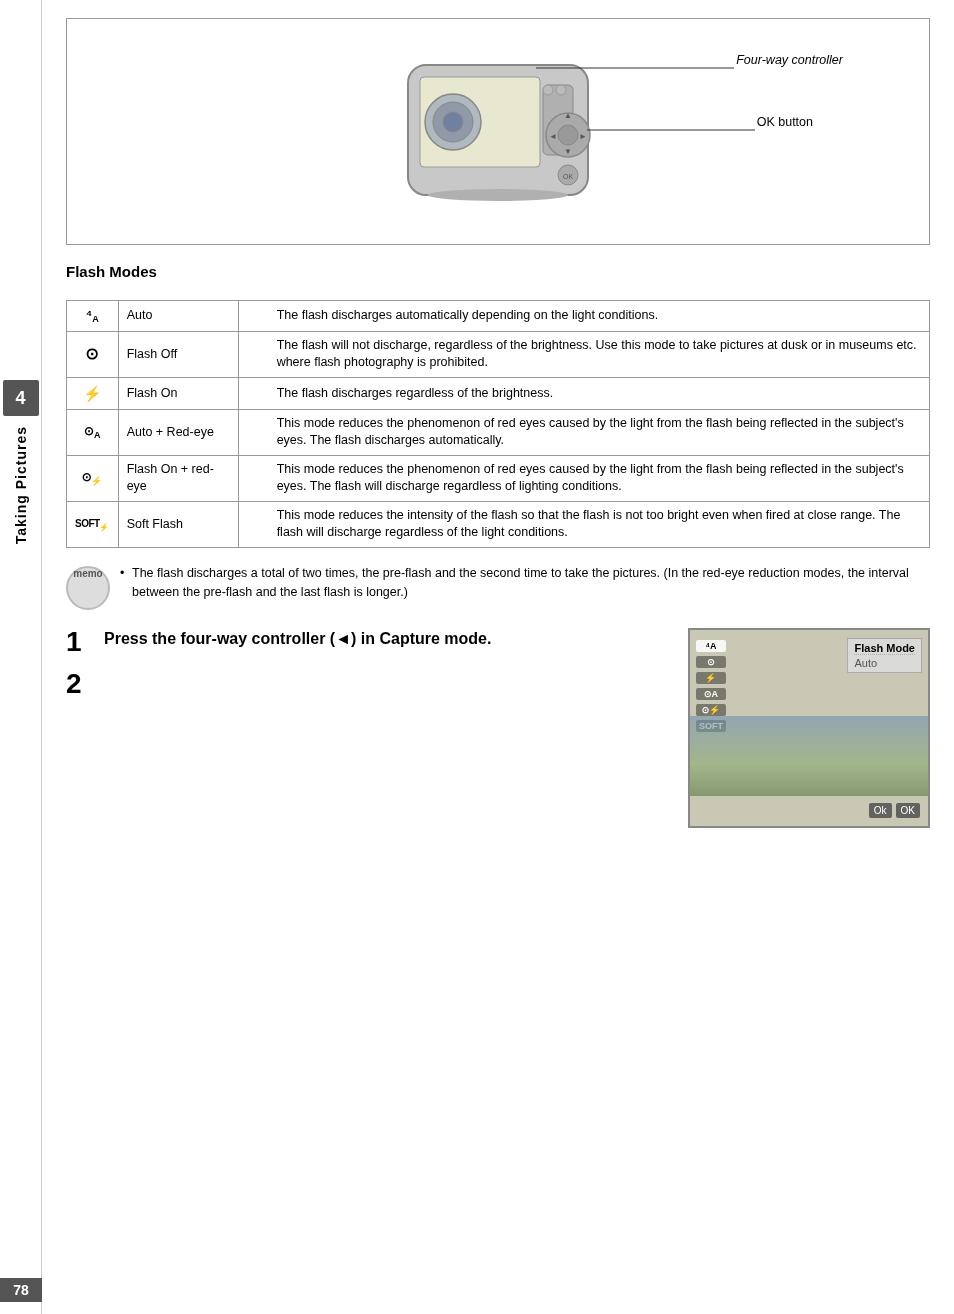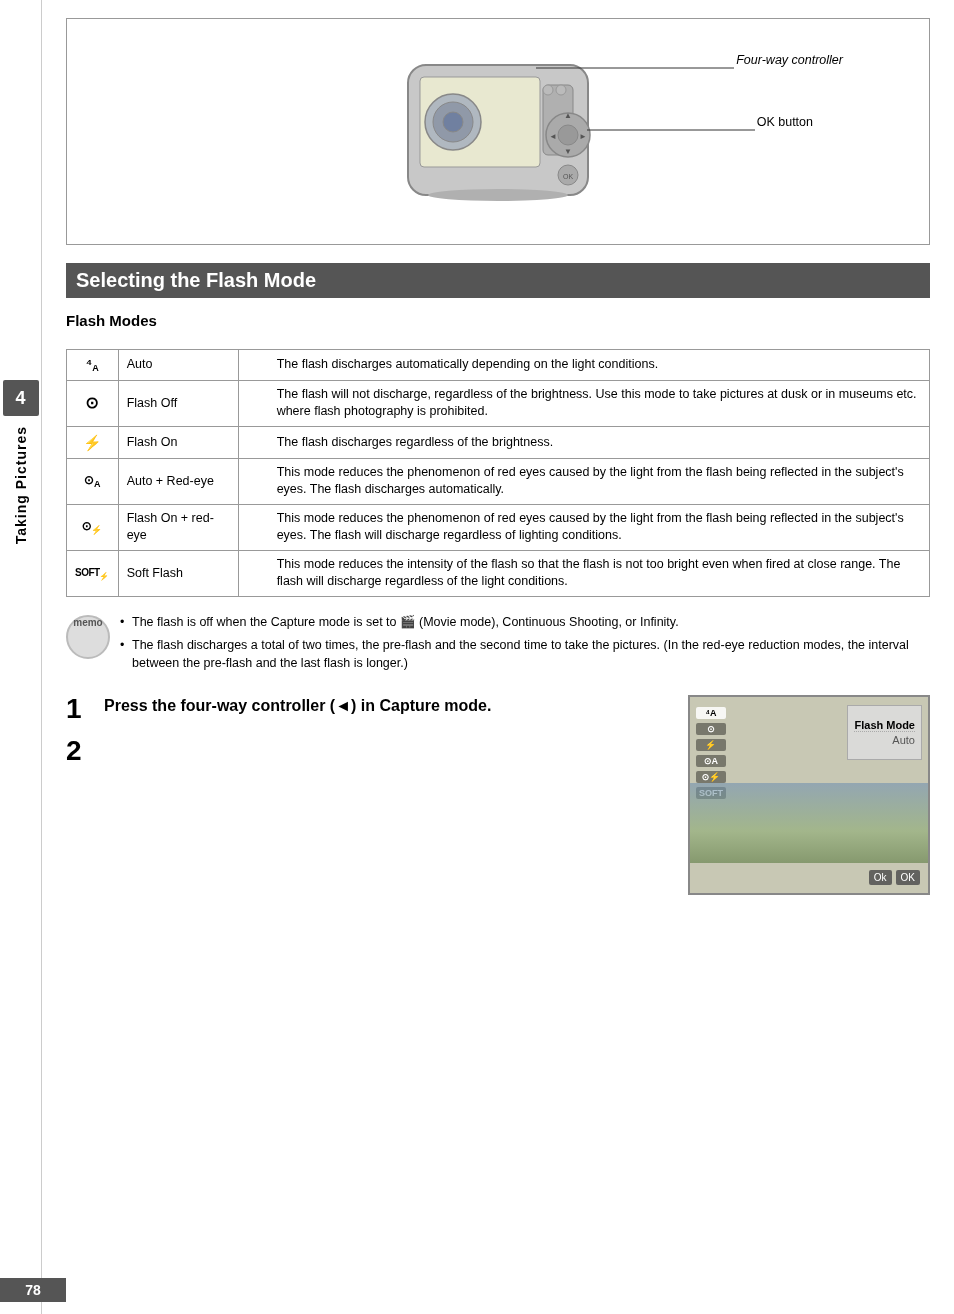--- a/index.html
+++ b/index.html
@@ -46,21 +46,21 @@
       font-weight: bold;
       margin-top: 10px;
       letter-spacing: 1px;
     }
 
     
     .page-number {
       position: absolute;
       bottom: 12px;
       left: 0;
-      width: 66px;
+      width: 42px;
       background: #555;
       color: #fff;
       text-align: center;
       font-size: 14px;
       font-weight: bold;
       padding: 4px 0;
     }
 
     
     .main {
@@ -226,23 +226,22 @@
     .preview-icon.selected {
       background: rgba(255,255,255,0.85);
       color: #000;
     }
     .preview-flash-mode-box {
       position: absolute;
       right: 6px;
       top: 8px;
       background: rgba(220,220,220,0.9);
       border: 1px solid #aaa;
-      padding: 13px 6px;
+      padding: 3px 6px;
       font-size: 11px;
-      text-align: right;
     }
     .preview-flash-mode-label {
       font-size: 11px;
       font-weight: bold;
       border-bottom: 1px dotted #aaa;
       margin-bottom: 2px;
     }
     .preview-flash-auto {
       font-size: 11px;
       color: #555;
@@ -314,21 +313,20 @@
       </div>
       <div style="position:absolute; top:80px; right:-165px; white-space:nowrap; font-size:12.5px;">
         <svg width="170" height="20" style="position:absolute; right:100%; top:5px;">
           <line x1="0" y1="10" x2="168" y2="10" stroke="#333" stroke-width="1"></line>
         </svg>
         <span>OK button</span>
       </div>
     </div>
   </div>
 
-  <div class="section-heading">Selecting the Flash Mode</div>
 
   <div class="subsection-heading">Flash Modes</div>
 
   <table class="flash-table">
     <tbody id="flash-table-body">
     <tr>
       <td><span style="font-size:13px;font-weight:bold;">⁴</span><sub style="font-size:9px;">A</sub></td>
       <td>Auto</td>
       <td>The flash discharges automatically depending on the light conditions.</td>
     </tr>
@@ -359,21 +357,20 @@
     </tr>
       </tbody>
   </table>
 
   <div class="memo-box">
     <div class="memo-icon">
       <span>memo</span>
     </div>
     <div class="memo-content">
       <ul id="memo-list">
-          <li>The flash is off when the Capture mode is set to 🎬 (Movie mode), Continuous Shooting, or Infinity.</li>
           <li>The flash discharges a total of two times, the pre-flash and the second time to take the pictures. (In the red-eye reduction modes, the interval between the pre-flash and the last flash is longer.)</li>
         </ul>
     </div>
   </div>
 
   <div class="steps-container">
     <div class="steps-text">
       <div id="steps-list">
           <div class="step">
       <div class="step-number">1</div>

